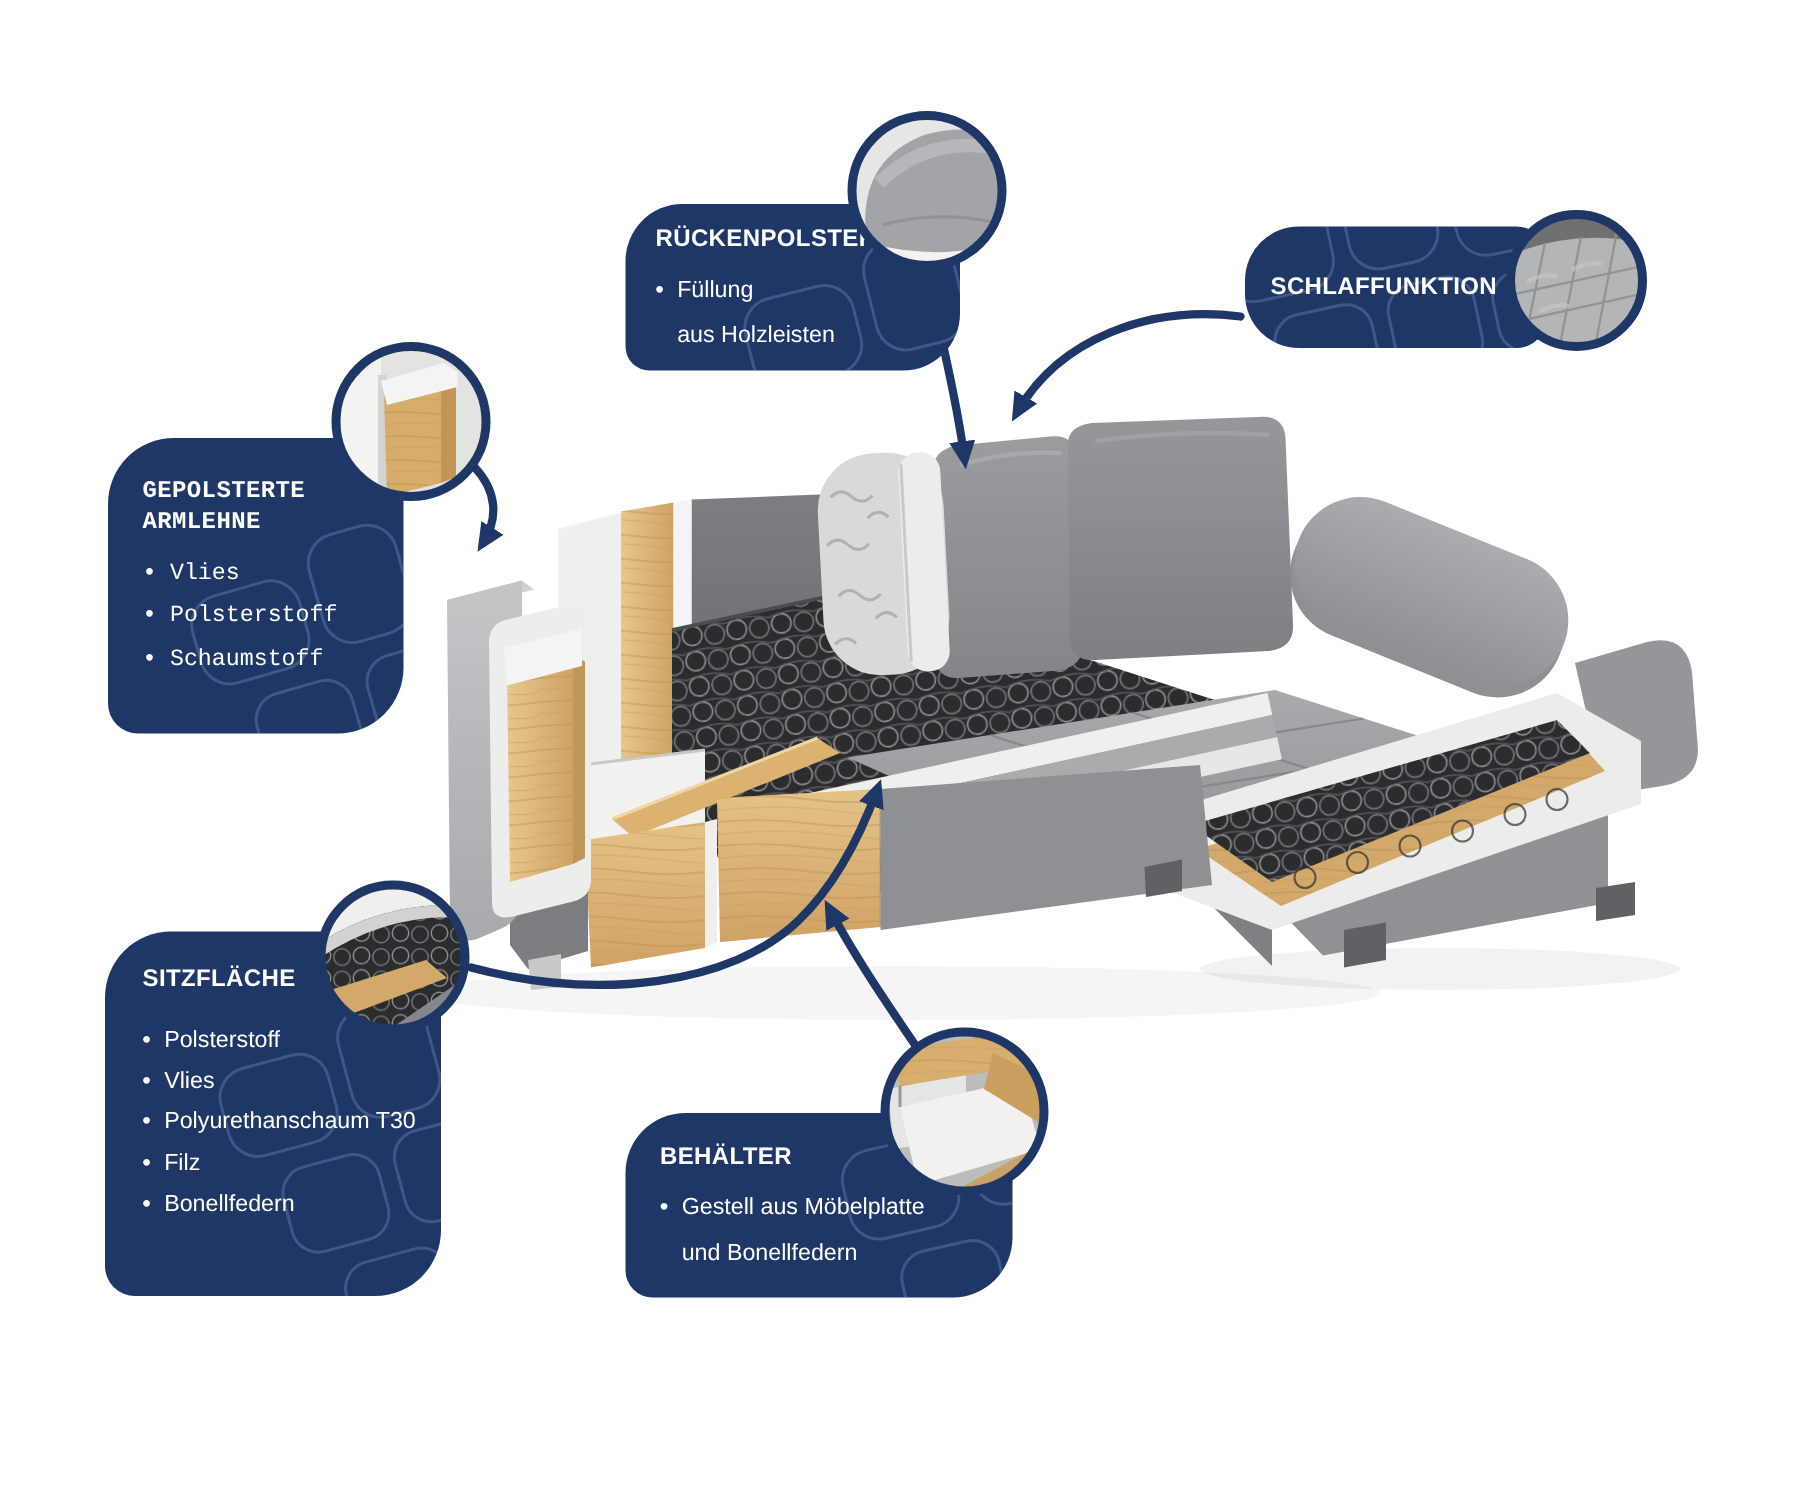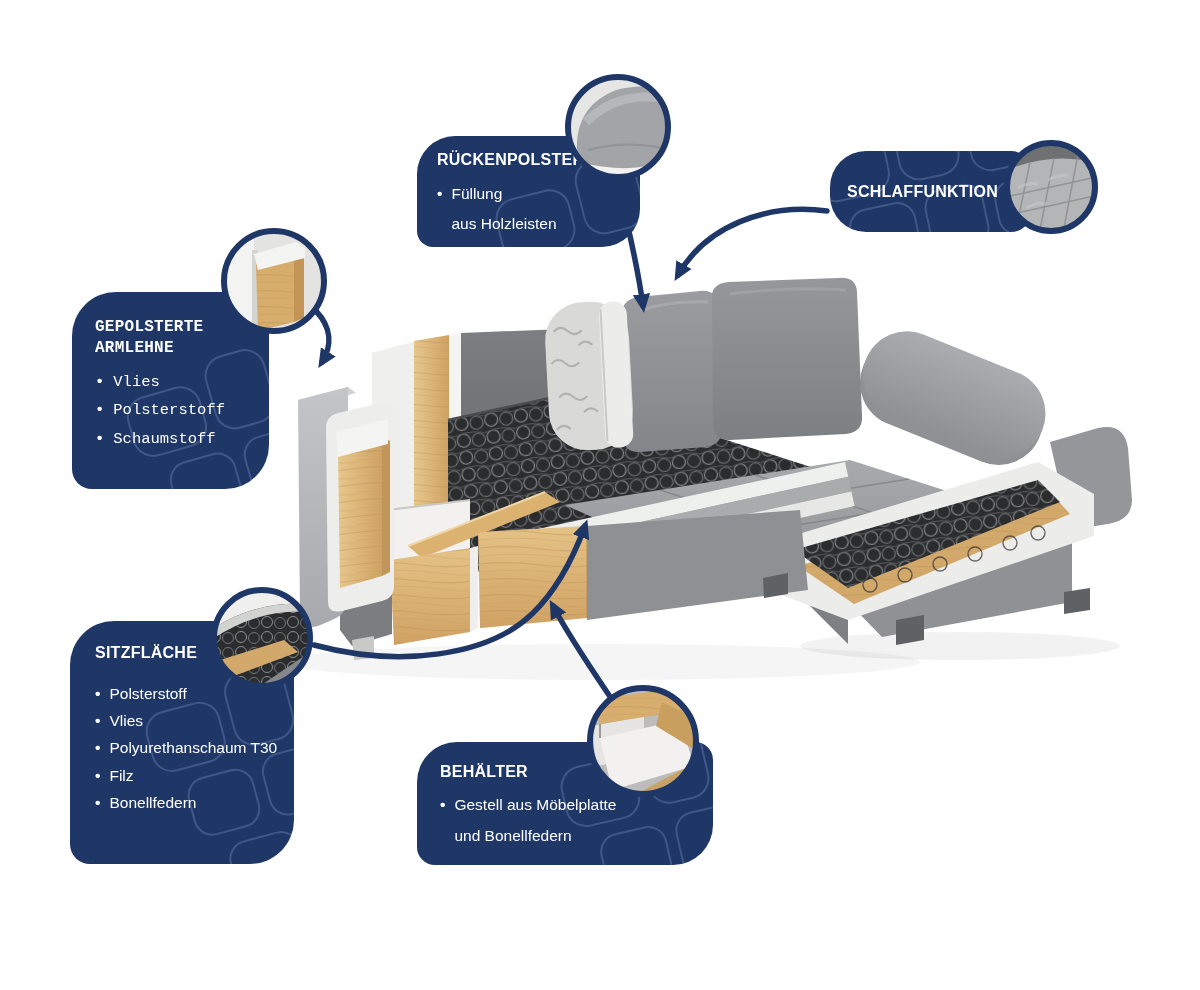--- a/index.html
+++ b/index.html
@@ -19,21 +19,21 @@
   #co-rueckenpolster li{line-height:1.95;}
   #co-schlaffunktion{left:830px;top:151px;width:201px;height:81px;border-radius:36px 20px 20px 36px;
                      display:flex;align-items:center;padding-left:17px;}
   #co-armlehne{left:72px;top:292px;width:197px;height:197px;border-radius:44px 20px 44px 20px;padding:25px 0 0 23px;font-family:Liberation Mono, monospace;}
   #co-armlehne .title{max-width:150px;}
   #co-armlehne .bullets{margin-top:13px;}
   #co-armlehne li{margin-bottom:8px;}
   #co-sitzflaeche{left:70px;top:621px;width:224px;height:243px;border-radius:44px 20px 44px 20px;padding:21px 0 0 25px;}
   #co-sitzflaeche .bullets{margin-top:21px;}
   #co-sitzflaeche li{margin-bottom:7px;}
-  #co-behaelter{left:417px;top:742px;width:296px;height:123px;border-radius:40px 18px 40px 18px;padding:19px 0 0 23px;}
+  #co-behaelter{left:417px;top:742px;width:258px;height:123px;border-radius:40px 18px 40px 18px;padding:19px 0 0 23px;}
   #co-behaelter .bullets{margin-top:7px;}
   #co-behaelter li{line-height:2.0;}
 </style>
 </head>
 <body>
 
 <div class="stage">
 
   <svg width="0" height="0" style="position:absolute" aria-hidden="true">
     <defs>

